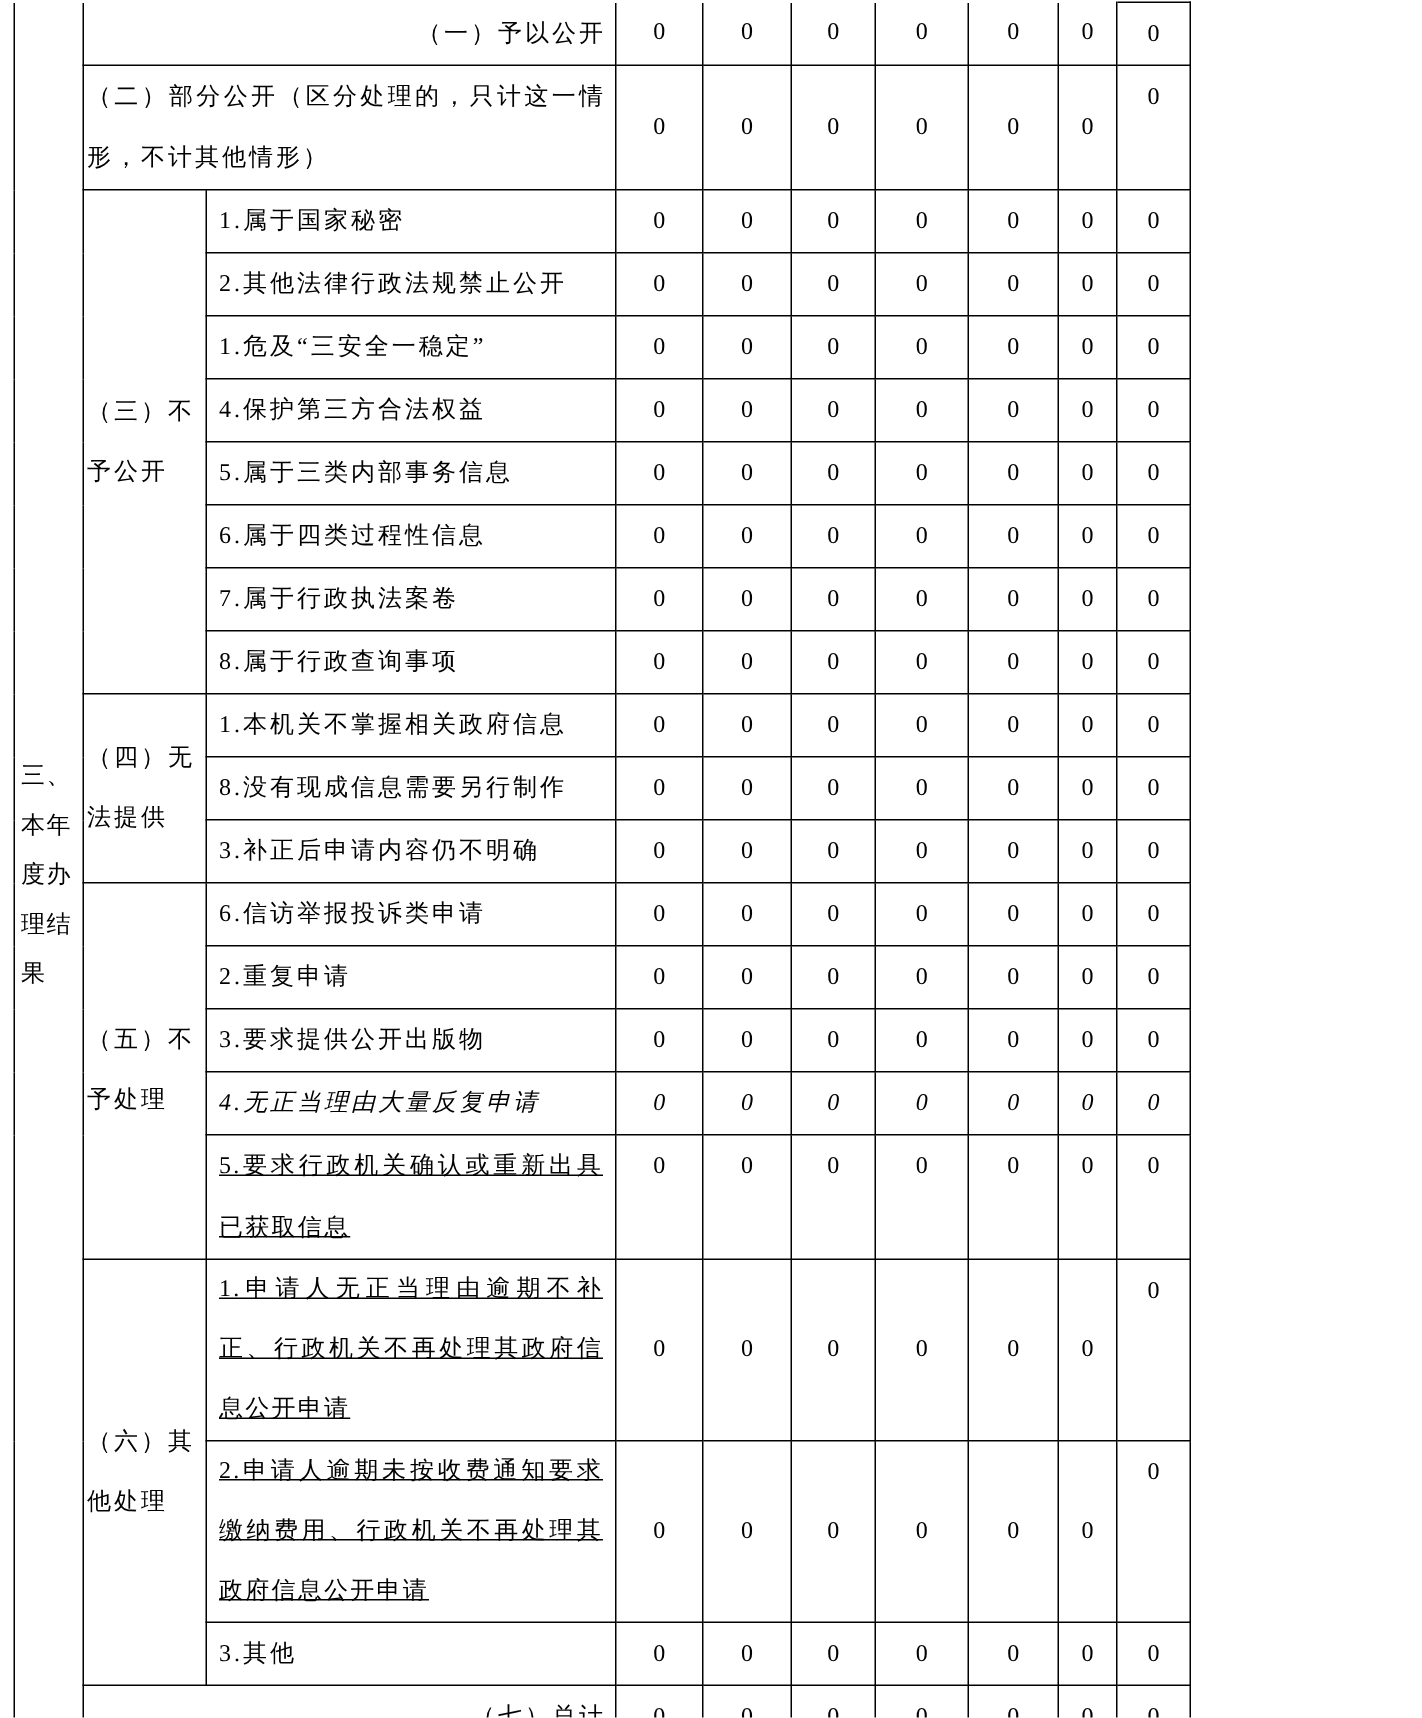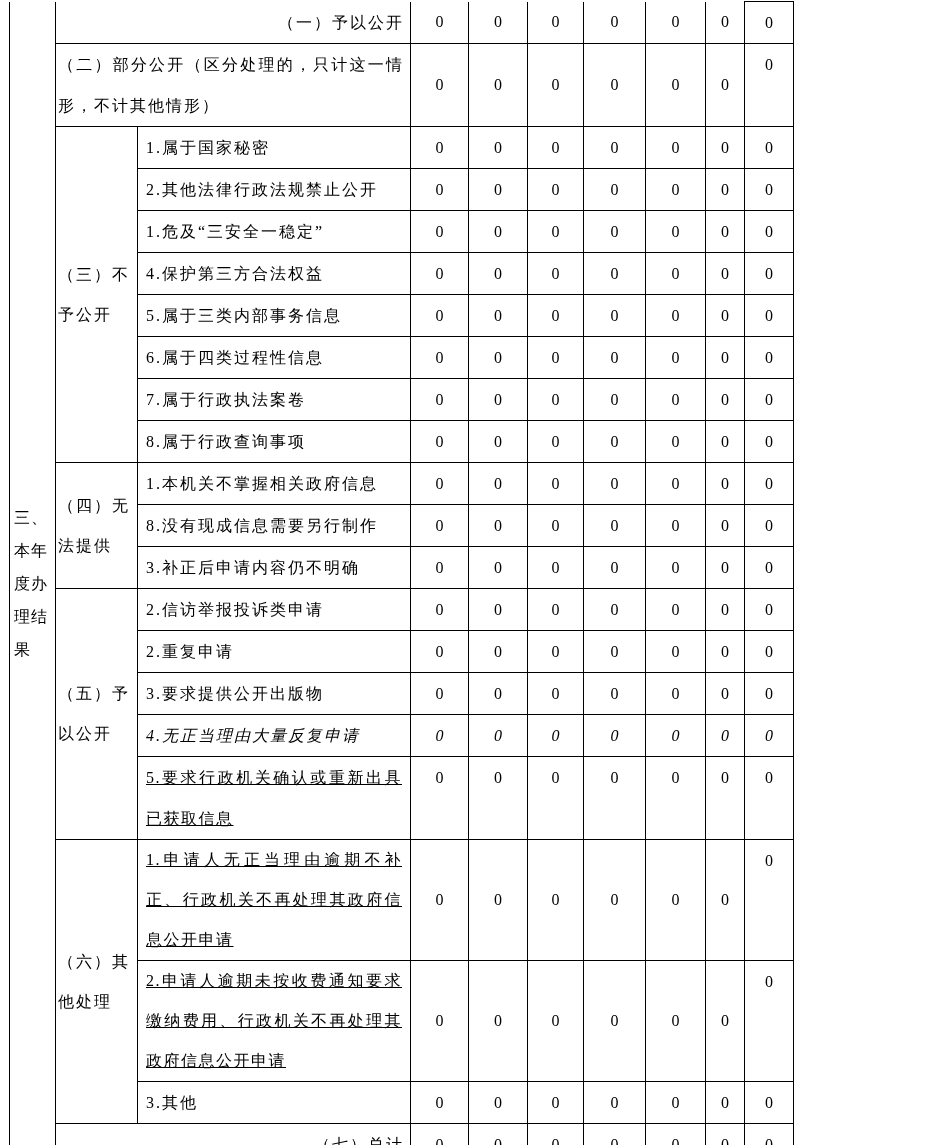--- a/index.html
+++ b/index.html
@@ -194,22 +194,22 @@
         <td class="item">3.补正后申请内容仍不明确</td>
         <td class="val">0</td>
         <td class="val">0</td>
         <td class="val">0</td>
         <td class="val">0</td>
         <td class="val">0</td>
         <td class="val">0</td>
         <td class="val">0</td>
       </tr>
       <tr style="height: 41px;">
-        <td class="group" rowspan="5">（五）予以公开</td>
-        <td class="item">2.信访举报投诉类申请</td>
+        <td class="group" rowspan="5">（五）不予处理</td>
+        <td class="item">6.信访举报投诉类申请</td>
         <td class="val">0</td>
         <td class="val">0</td>
         <td class="val">0</td>
         <td class="val">0</td>
         <td class="val">0</td>
         <td class="val">0</td>
         <td class="val">0</td>
       </tr>
       <tr style="height: 41px;">
         <td class="item">2.重复申请</td>

